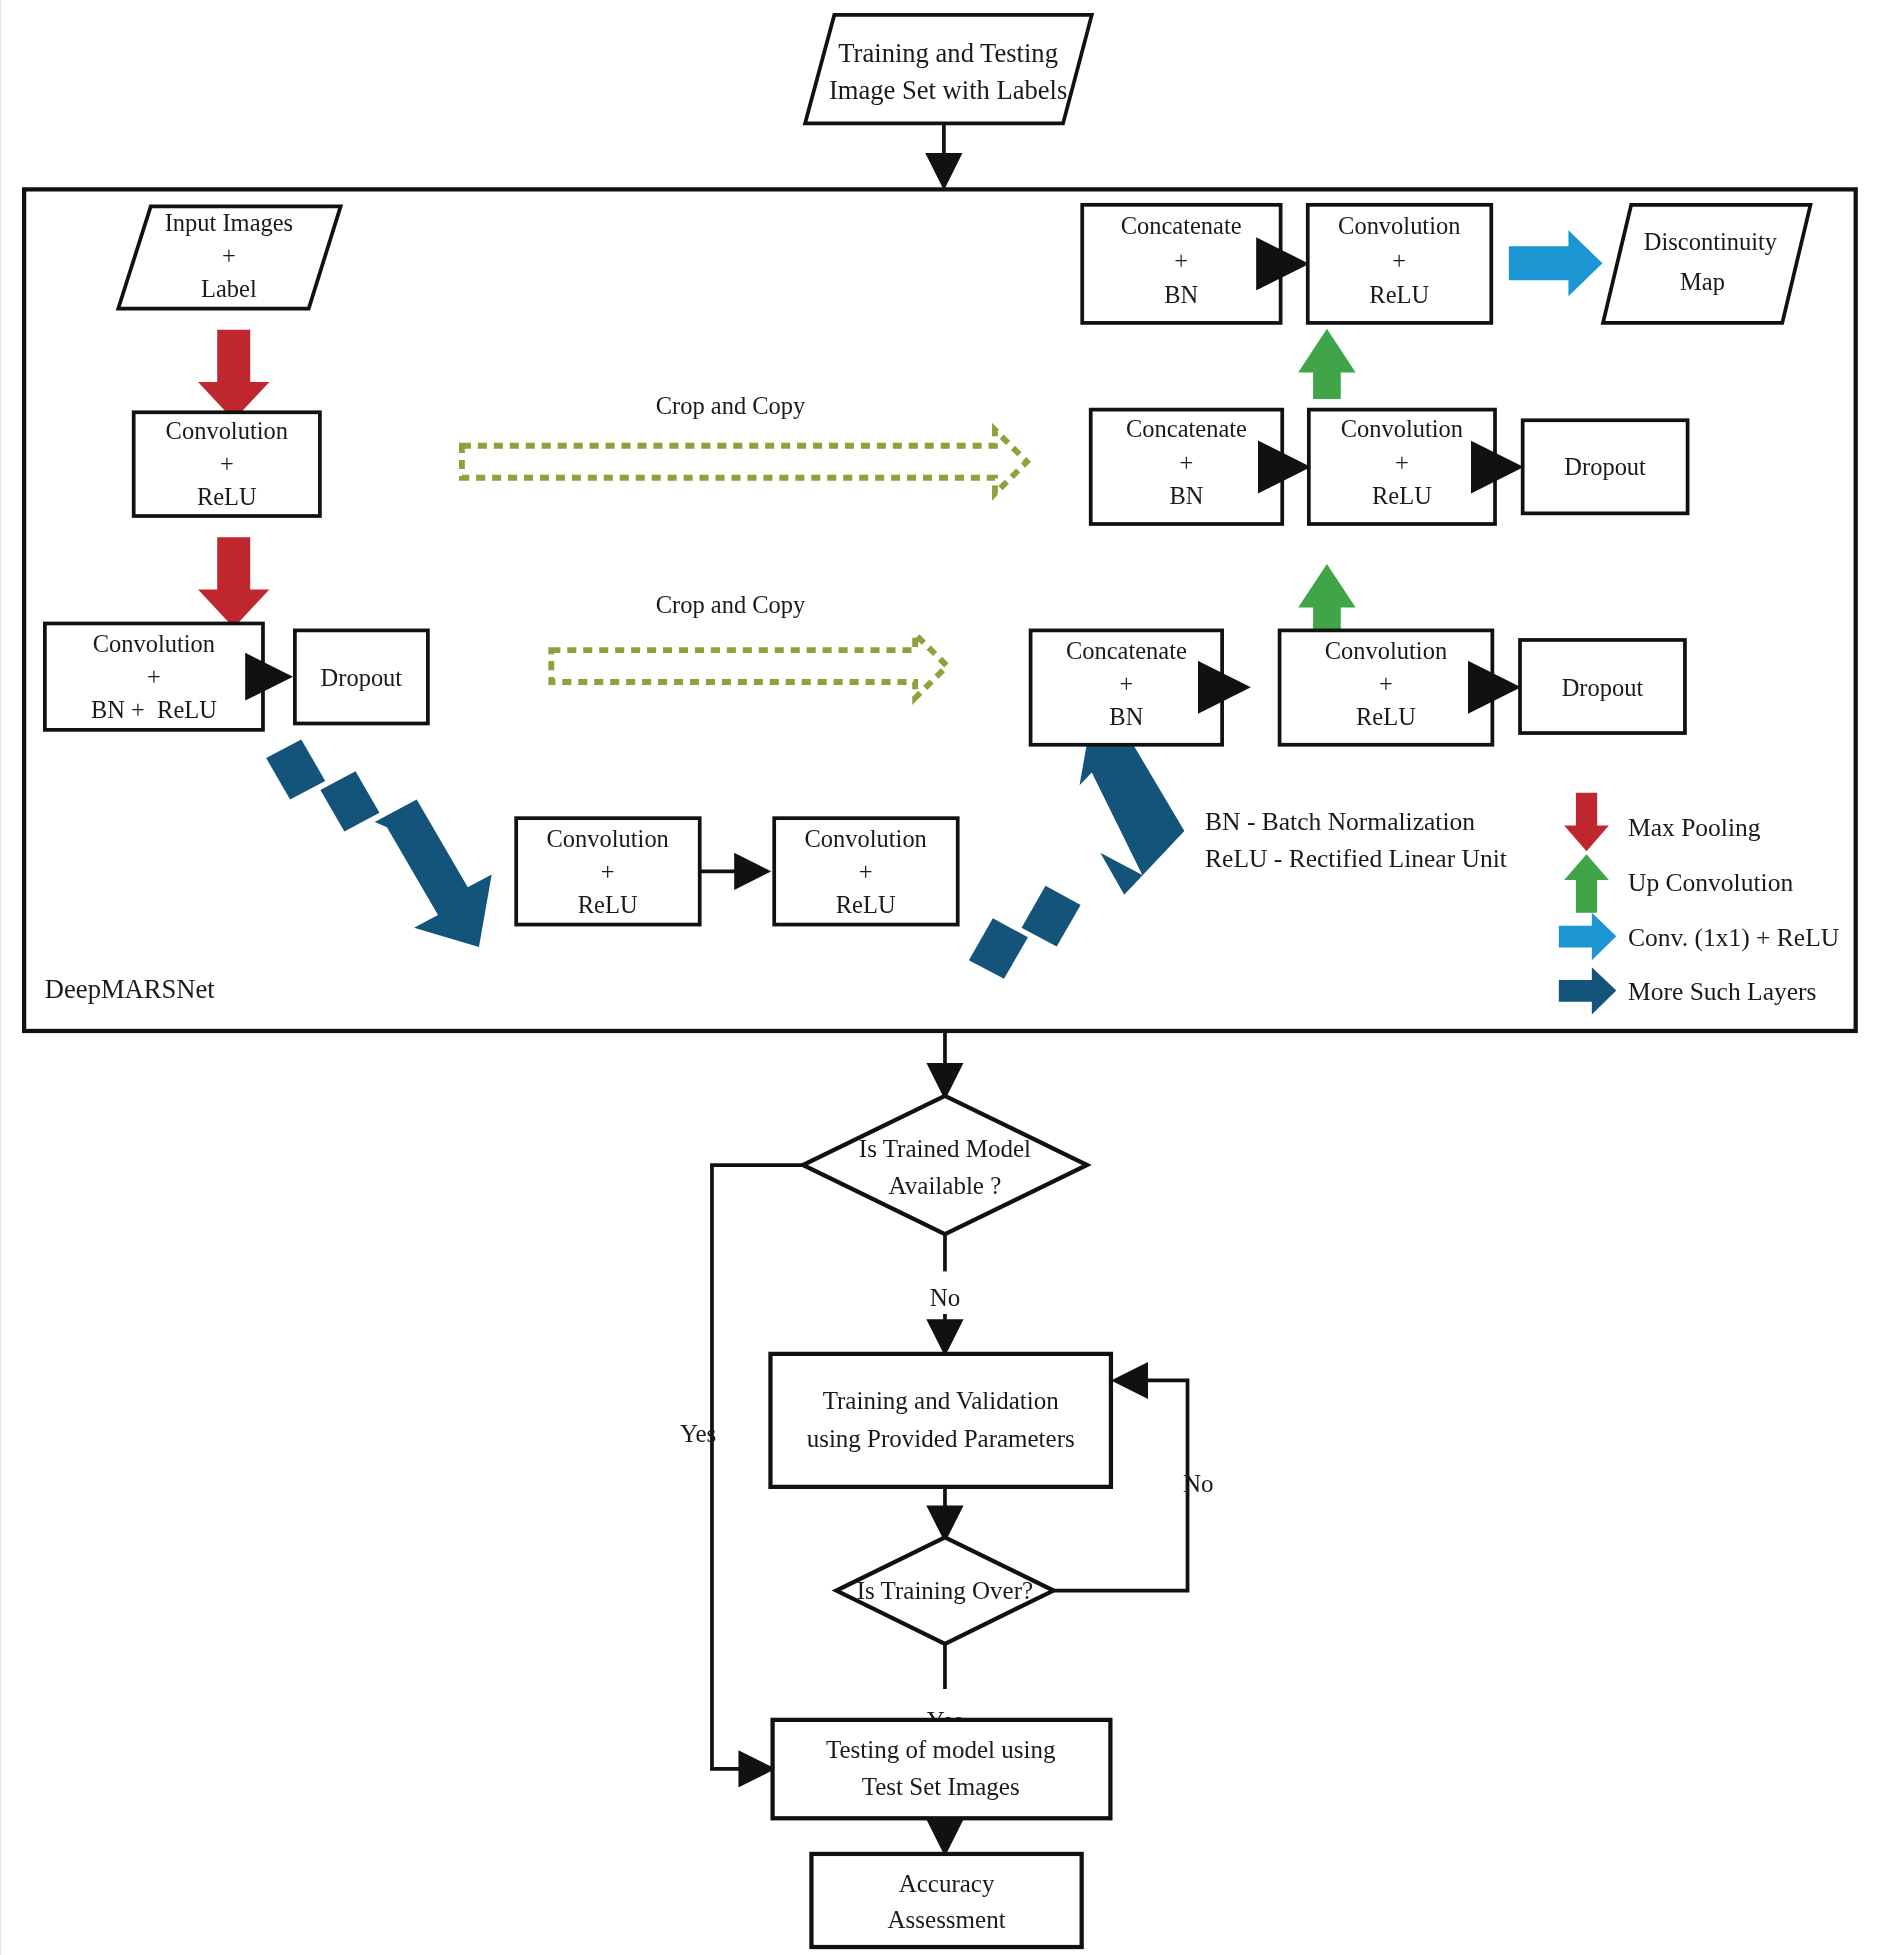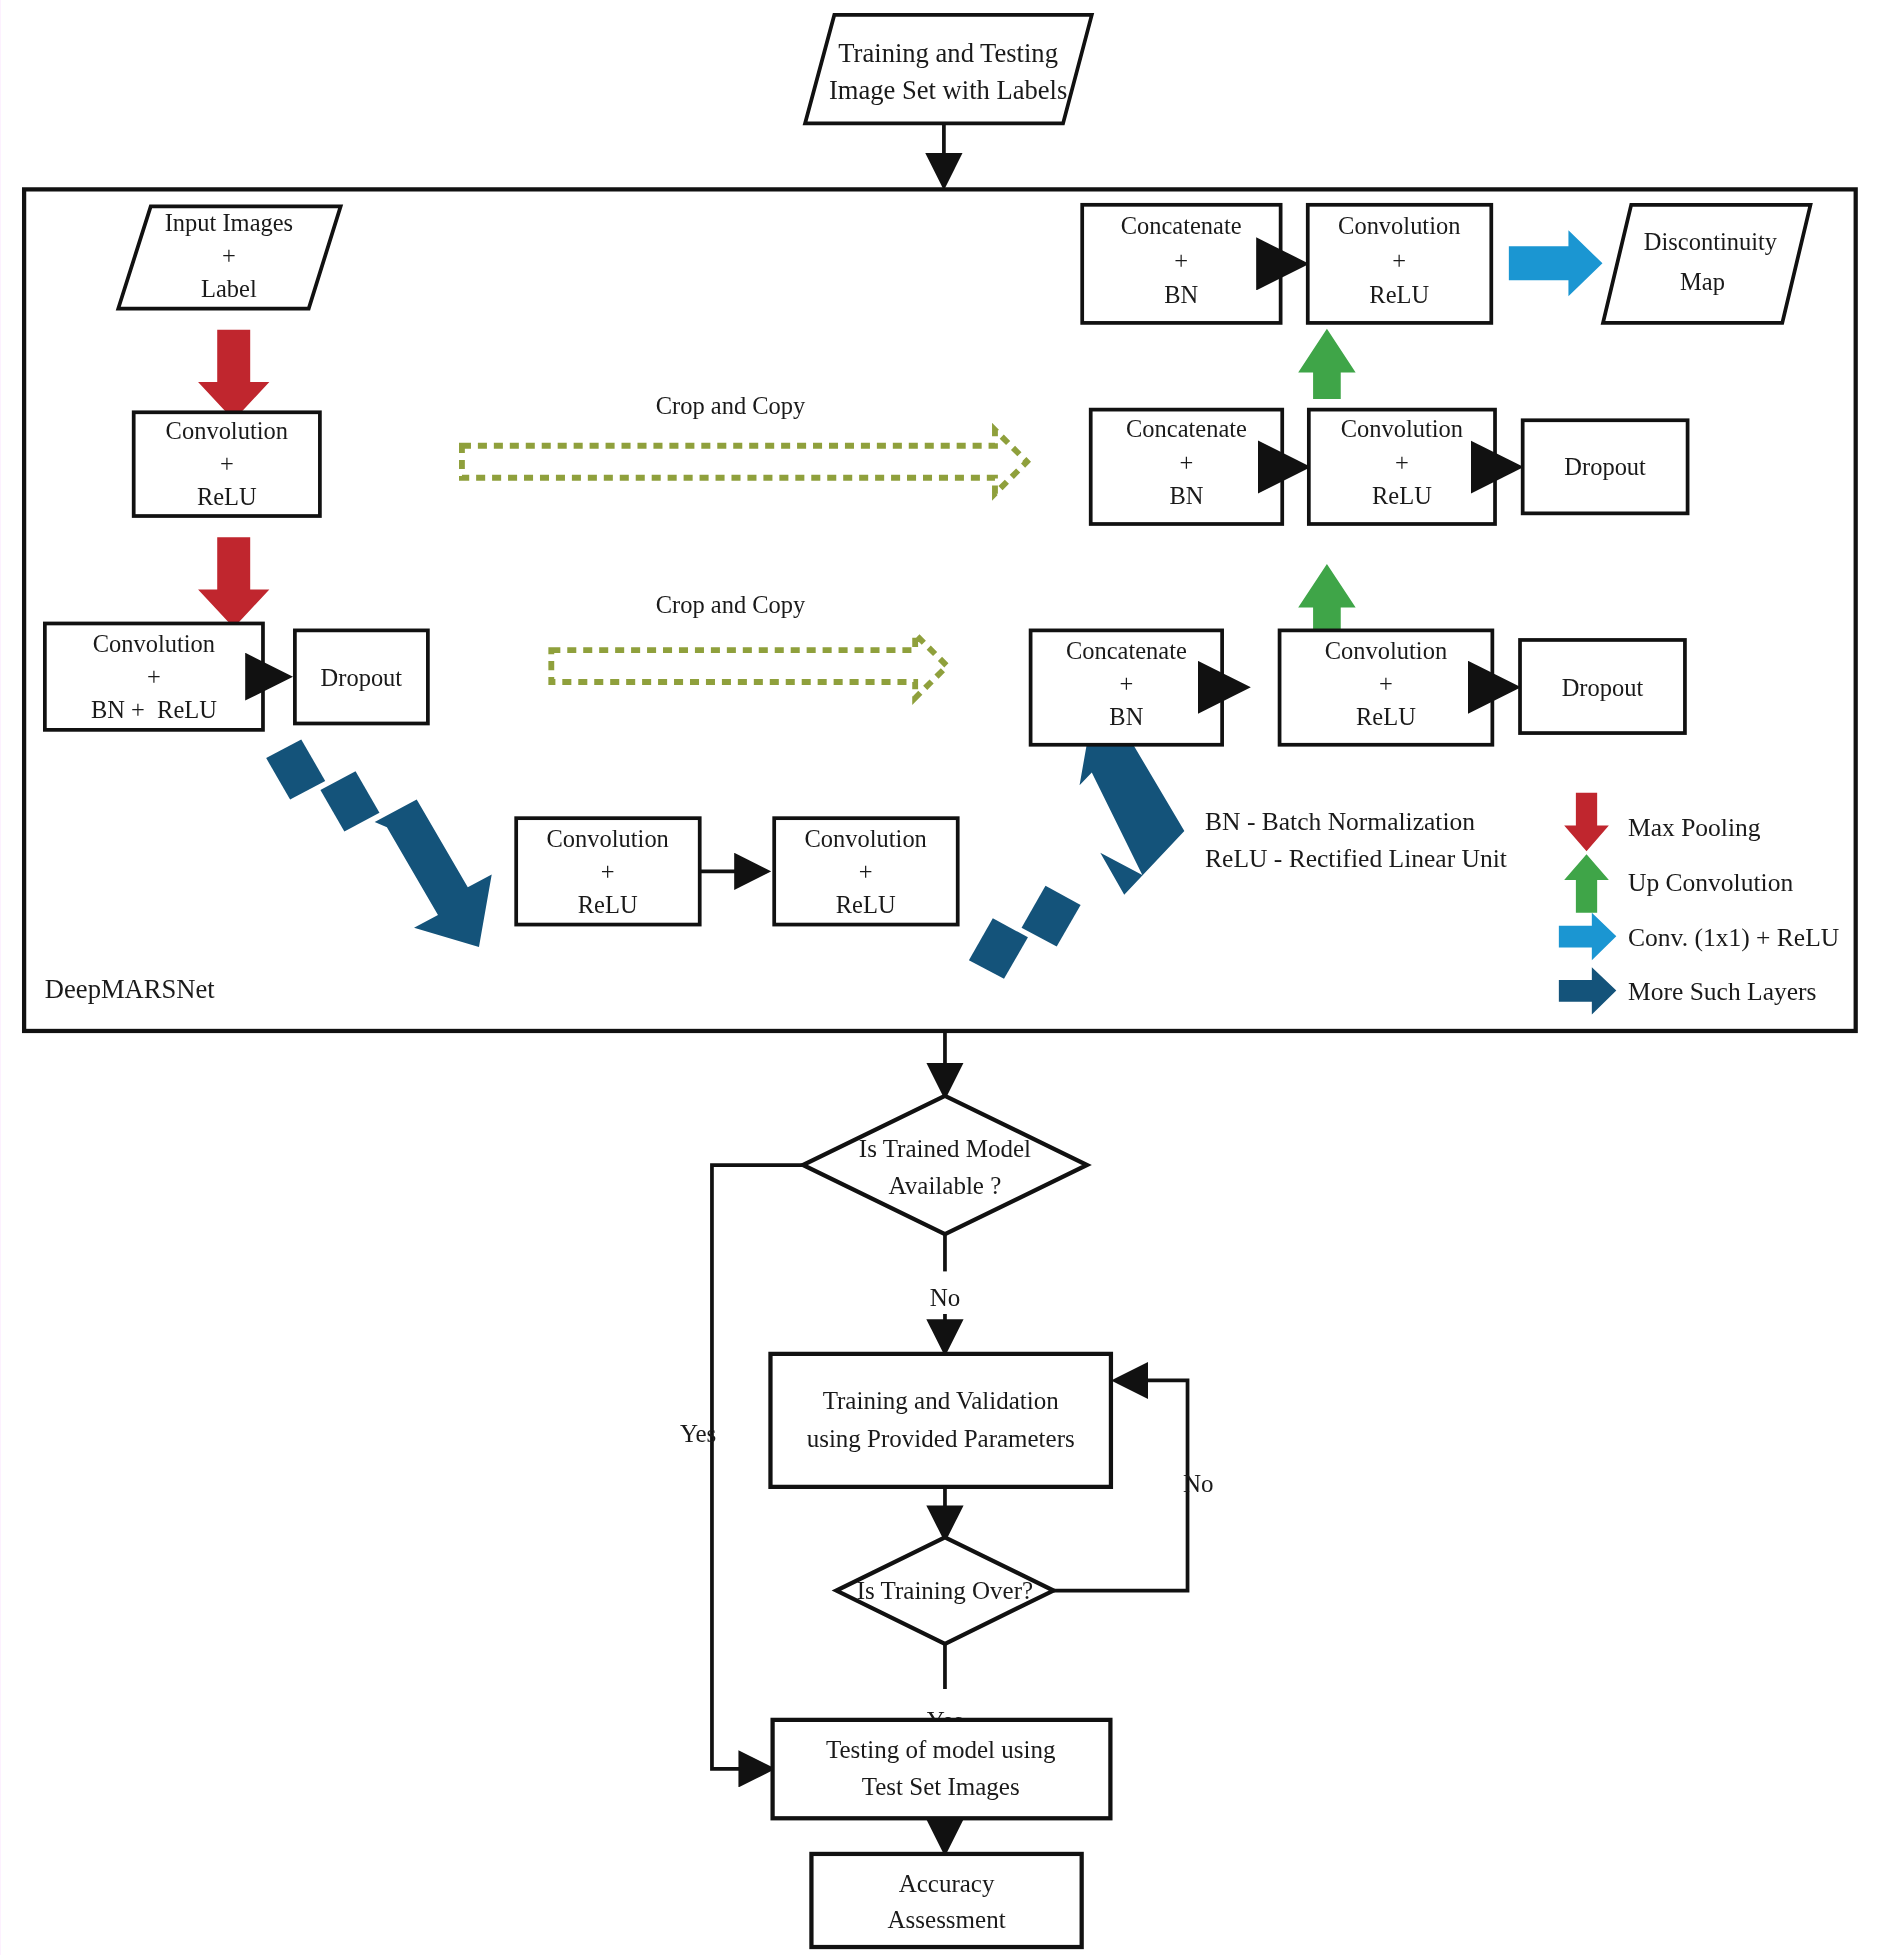--- a/index.html
+++ b/index.html
@@ -1,17 +1,17 @@
 <!DOCTYPE html>
 <html style="font-size:8.5px"><head>
 <meta charset="utf-8">
 <style>
   html,body{margin:0;padding:0;background:#ffffff;}
   body{width:1883px;height:1955px;font-family:"Liberation Serif",serif;}
-  #root{position:relative;width:1883px;height:1955px;overflow:hidden;background:#f0abfc;}
+  #root{position:relative;width:1883px;height:1955px;overflow:hidden;background:#0f766e;}
   svg{position:absolute;left:0;top:0;}
   .nodetxt{font-family:"Liberation Serif",serif;fill:#1a1a1a;text-anchor:middle;}
   .lbl{font-family:"Liberation Serif",serif;fill:#1a1a1a;}
   text{white-space:pre;}
 </style>
 </head>
 <body>
 
 <div id="root">
 <svg width="1883" height="1955" viewBox="0 0 3539 3675" xmlns="http://www.w3.org/2000/svg">

